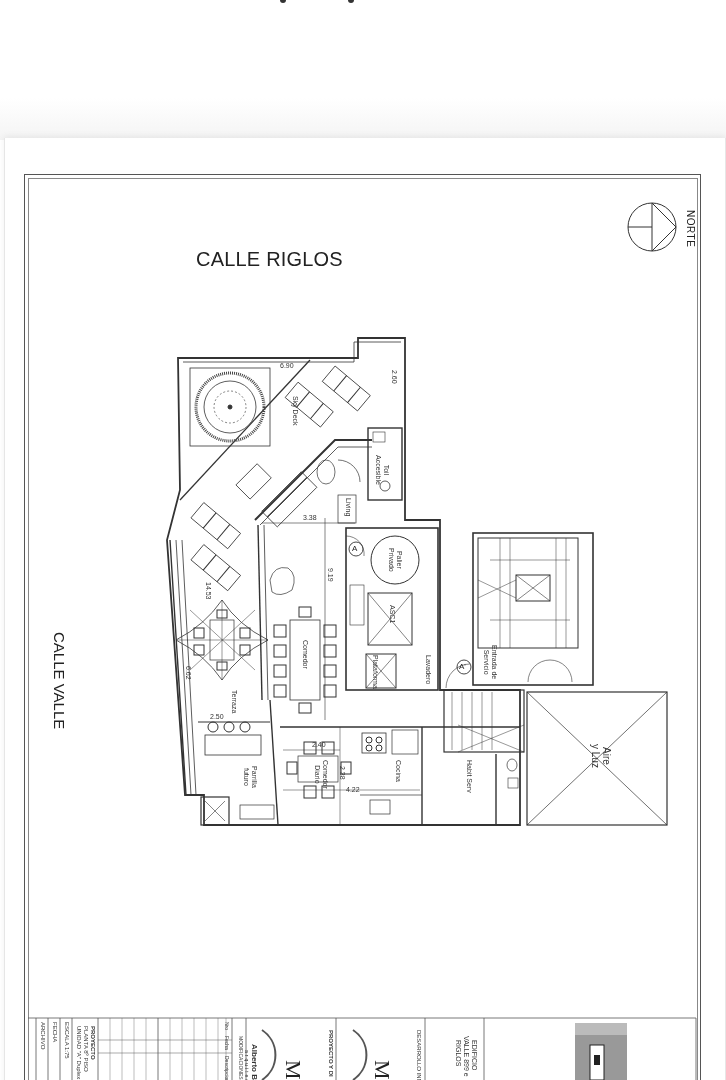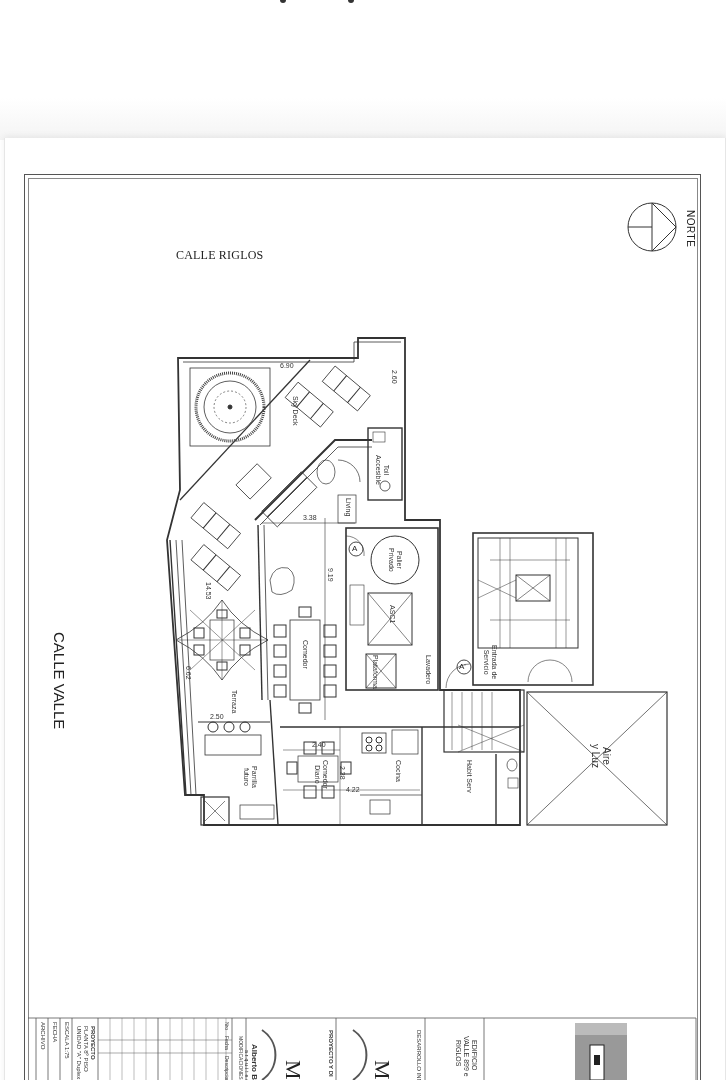--- a/index.html
+++ b/index.html
@@ -5,21 +5,21 @@
   html, body { margin:0; padding:0; }
   body { width:726px; height:1080px; background:#ffffff; position:relative; overflow:hidden; font-family:"Liberation Sans", sans-serif; color:#222; }
   .top-fade { position:absolute; left:0; top:0; width:726px; height:140px; background:linear-gradient(#ffffff 0%, #ffffff 70%, #f4f4f4 100%); }
   .top-dots { position:absolute; top:0; left:0; width:726px; height:8px; }
   .top-dots span { position:absolute; top:-3px; width:6px; height:6px; border-radius:50%; background:#333; }
   .sheet { position:absolute; left:4px; top:138px; width:720px; height:950px; background:#fff; box-shadow:0 -2px 6px rgba(0,0,0,0.06); border-left:1px solid #e6e6e6; border-right:1px solid #e6e6e6; }
   .frame-outer { position:absolute; left:24px; top:174px; width:675px; height:920px; border:1.2px solid #555; }
   .frame-inner { position:absolute; left:28px; top:178px; width:668px; height:920px; border:1px solid #888; }
   svg.plan { position:absolute; left:0; top:0; }
   .lbl { position:absolute; font-family:"Liberation Sans", sans-serif; color:#222; white-space:nowrap; }
-  .street-riglos { left:176px; top:248px; font-size:12px; letter-spacing:0.2px;font-family:Liberation Serif, serif; }
+  .street-riglos { left:196px; top:248px; font-size:20px; letter-spacing:0.2px; }
   .street-valle { left:46px; top:632px; font-size:15px; transform-origin:0 0; transform:rotate(90deg) translate(0,-22px); }
   .norte { left:686px; top:210px; font-size:10px; transform-origin:0 0; transform:rotate(90deg) translate(0,-10px); letter-spacing:0.5px; }
   .room { position:absolute; font-size:7px; color:#333; transform-origin:0 0; transform:rotate(90deg); white-space:nowrap; line-height:8px; text-align:center; }
   .dim { position:absolute; font-size:7px; color:#333; white-space:nowrap; }
   .dim.rot { transform-origin:0 0; transform:rotate(90deg); }
   .tb { position:absolute; font-size:6px; color:#333; transform-origin:0 0; transform:rotate(90deg); white-space:nowrap; line-height:7px; }
   .tb.bold { font-weight:bold; }
   .logo-ms { position:absolute; font-family:"Liberation Serif", serif; font-size:22px; color:#222; transform-origin:0 0; transform:rotate(90deg); }
 </style>
 </head>

